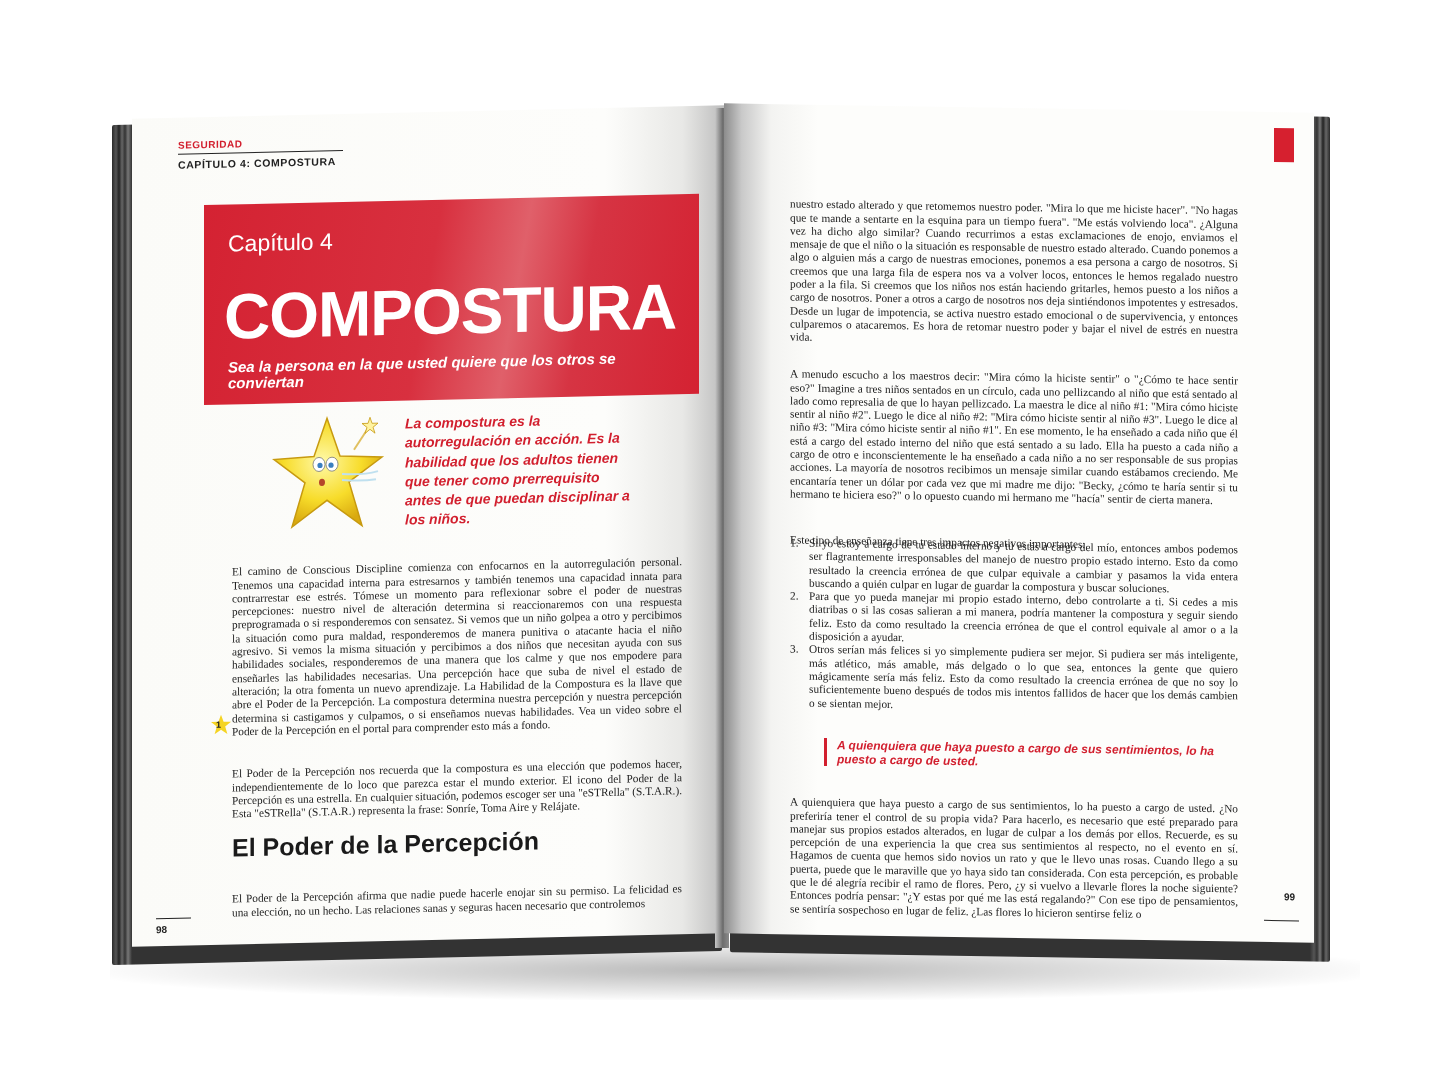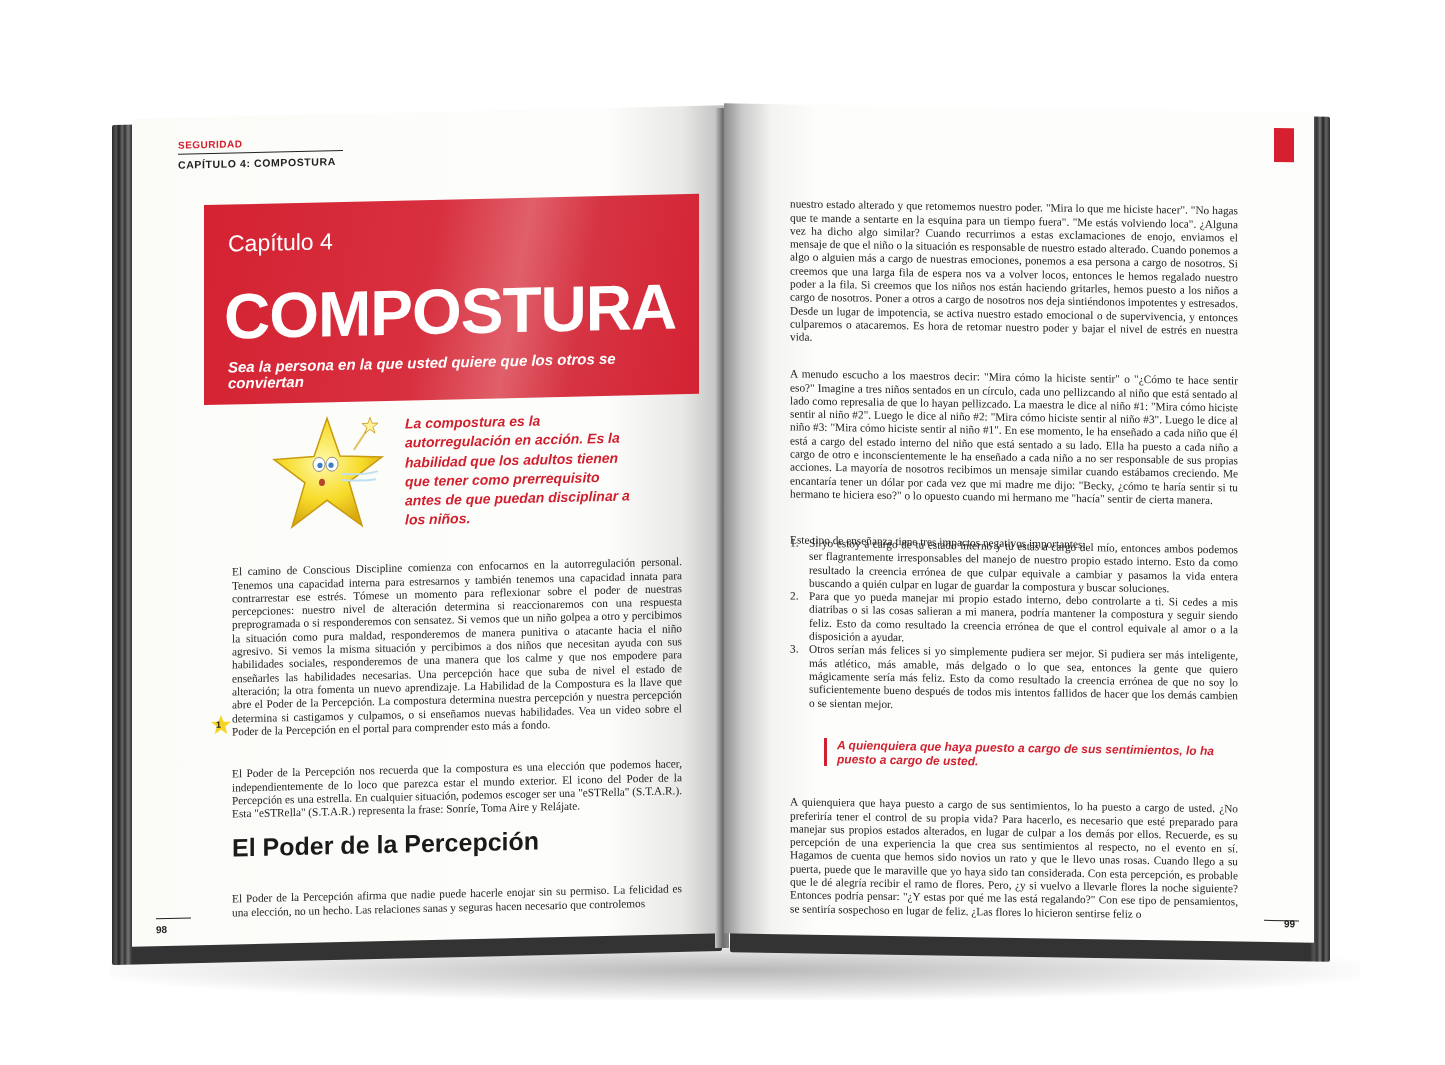--- a/index.html
+++ b/index.html
@@ -122,14 +122,14 @@
       <span class="li-num">3.</span>
       <span class="li-text">Otros serían más felices si yo simplemente pudiera ser mejor. Si pudiera ser más inteligente, más atlético, más amable, más delgado o lo que sea, entonces la gente que quiero mágicamente sería más feliz. Esto da como resultado la creencia errónea de que no soy lo suficientemente bueno después de todos mis intentos fallidos de hacer que los demás cambien o se sientan mejor.</span>
     </div>
   </div>
 
   <div class="pull">A quienquiera que haya puesto a cargo de sus sentimientos, lo ha puesto a cargo de usted.</div>
 
   <p class="body-r r4">A quienquiera que haya puesto a cargo de sus sentimientos, lo ha puesto a cargo de usted. ¿No preferiría tener el control de su propia vida? Para hacerlo, es necesario que esté preparado para manejar sus propios estados alterados, en lugar de culpar a los demás por ellos. Recuerde, es su percepción de una experiencia la que crea sus sentimientos al respecto, no el evento en sí. Hagamos de cuenta que hemos sido novios un rato y que le llevo unas rosas. Cuando llego a su puerta, puede que le maraville que yo haya sido tan considerada. Con esta percepción, es probable que le dé alegría recibir el ramo de flores. Pero, ¿y si vuelvo a llevarle flores la noche siguiente? Entonces podría pensar: "¿Y estas por qué me las está regalando?" Con ese tipo de pensamientos, se sentiría sospechoso en lugar de feliz. ¿Las flores lo hicieron sentirse feliz o</p>
 
   <div class="folio-rule" style="left:540px;top:808px;"></div>
-  <div class="folio" style="left:560px;top:806px;">99</div>
+  <div class="folio" style="left:560px;top:779px;">99</div>
 </div>
 
 </body></html>

